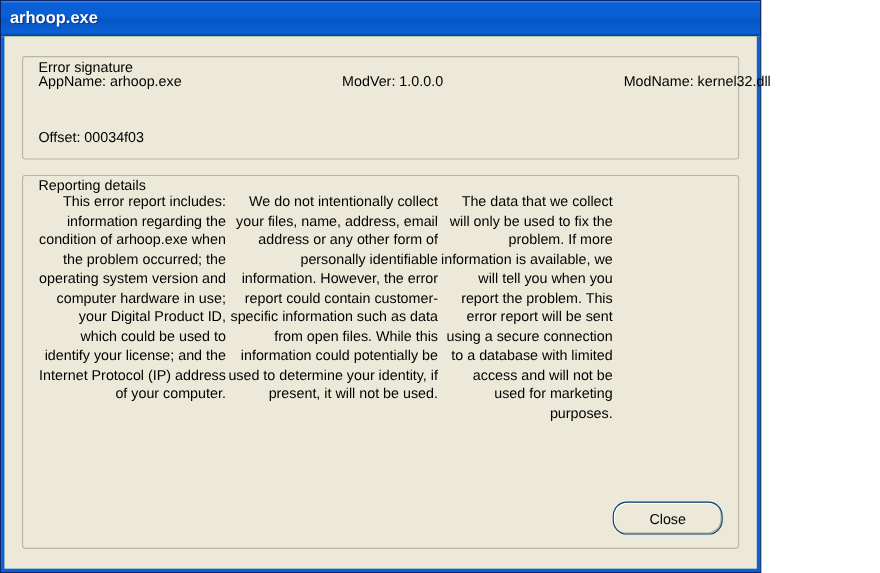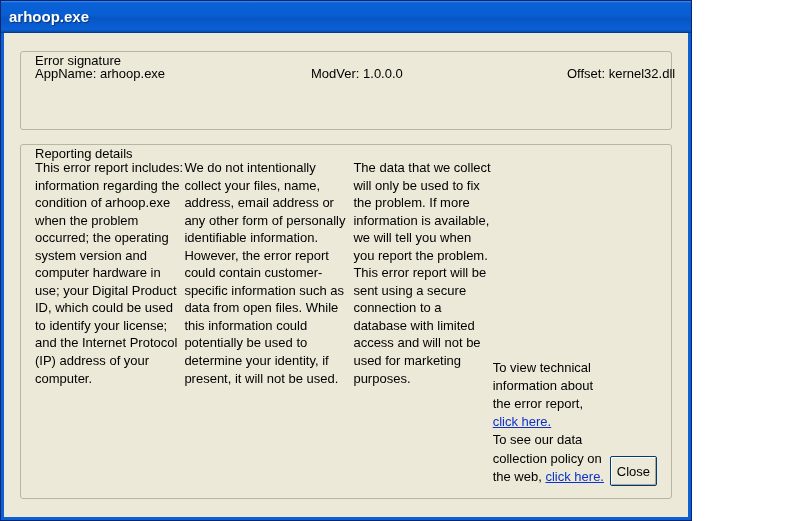--- a/index.html
+++ b/index.html
@@ -71,20 +71,21 @@
   }
   .sig-cell { white-space: nowrap; }
   .details {
     flex: 1;
     display: flex;
   }
   .details p {
     margin: 0 0 16px 0;
     line-height: 1.35;
     font-size: 13px;
+    text-align: right;
   }
   .linkrow {
     font-size: 13px;
     line-height: 1.4;
   }
   .link {
     color: #0b33c7;
     text-decoration: underline;
     cursor: pointer;
   }
@@ -94,24 +95,23 @@
     justify-content: space-between;
     margin-top: 2px;
   }
   .close-btn {
     width: 100px;
     height: 30px;
     font-family: Tahoma, Verdana, Arial, sans-serif;
     font-size: 13px;
     background: #ece9d8;
     border: 1px solid #003c74;
-    border-radius: 2px;
+    border-radius: 13px;
     box-shadow: inset 1px 1px 0 #fff, inset -1px -1px 0 #aca899;
     cursor: pointer;
-    text-align: right;
   }
 </style>
 </head>
 <body>
 
 <div class="window">
 
   <div class="titlebar">
     <span>arhoop.exe</span>
   </div>
@@ -123,41 +123,37 @@
       <div class="sig-grid">
         <div class="sig-cell">
           <span>AppName:</span>
           <span>arhoop.exe</span>
         </div>
         <div class="sig-cell">
           <span>ModVer:</span>
           <span>1.0.0.0</span>
         </div>
         <div class="sig-cell">
+          <span>ModName:</span>
+          <span>kernel32.dll</span>
+        </div>
+        <div class="sig-cell">
           <span>Offset:</span>
-          <span>kernel32.dll</span>
+          <span>00034f03</span>
         </div>
         <div class="sig-cell"></div>
       </div>
     </div>
 
     <div class="groupbox details">
       <span class="legend">Reporting details</span>
 
       <p>This error report includes: information regarding the condition of arhoop.exe when the problem occurred; the operating system version and computer hardware in use; your Digital Product ID, which could be used to identify your license; and the Internet Protocol (IP) address of your computer.</p>
       <p>We do not intentionally collect your files, name, address, email address or any other form of personally identifiable information. However, the error report could contain customer-specific information such as data from open files. While this information could potentially be used to determine your identity, if present, it will not be used.</p>
       <p>The data that we collect will only be used to fix the problem. If more information is available, we will tell you when you report the problem. This error report will be sent using a secure connection to a database with limited access and will not be used for marketing purposes.</p>
 
       <div class="footer">
-        <div>
-          <div class="linkrow">
-            <span>To view technical information about the error report, </span><span class="link">click here.</span>
-          </div>
-          <div class="linkrow">
-            <span>To see our data collection policy on the web, </span><span class="link">click here.</span>
-          </div>
-        </div>
         <button class="close-btn">Close</button>
       </div>
     </div>
 
   </div>
 </div>
 
 </body></html>

